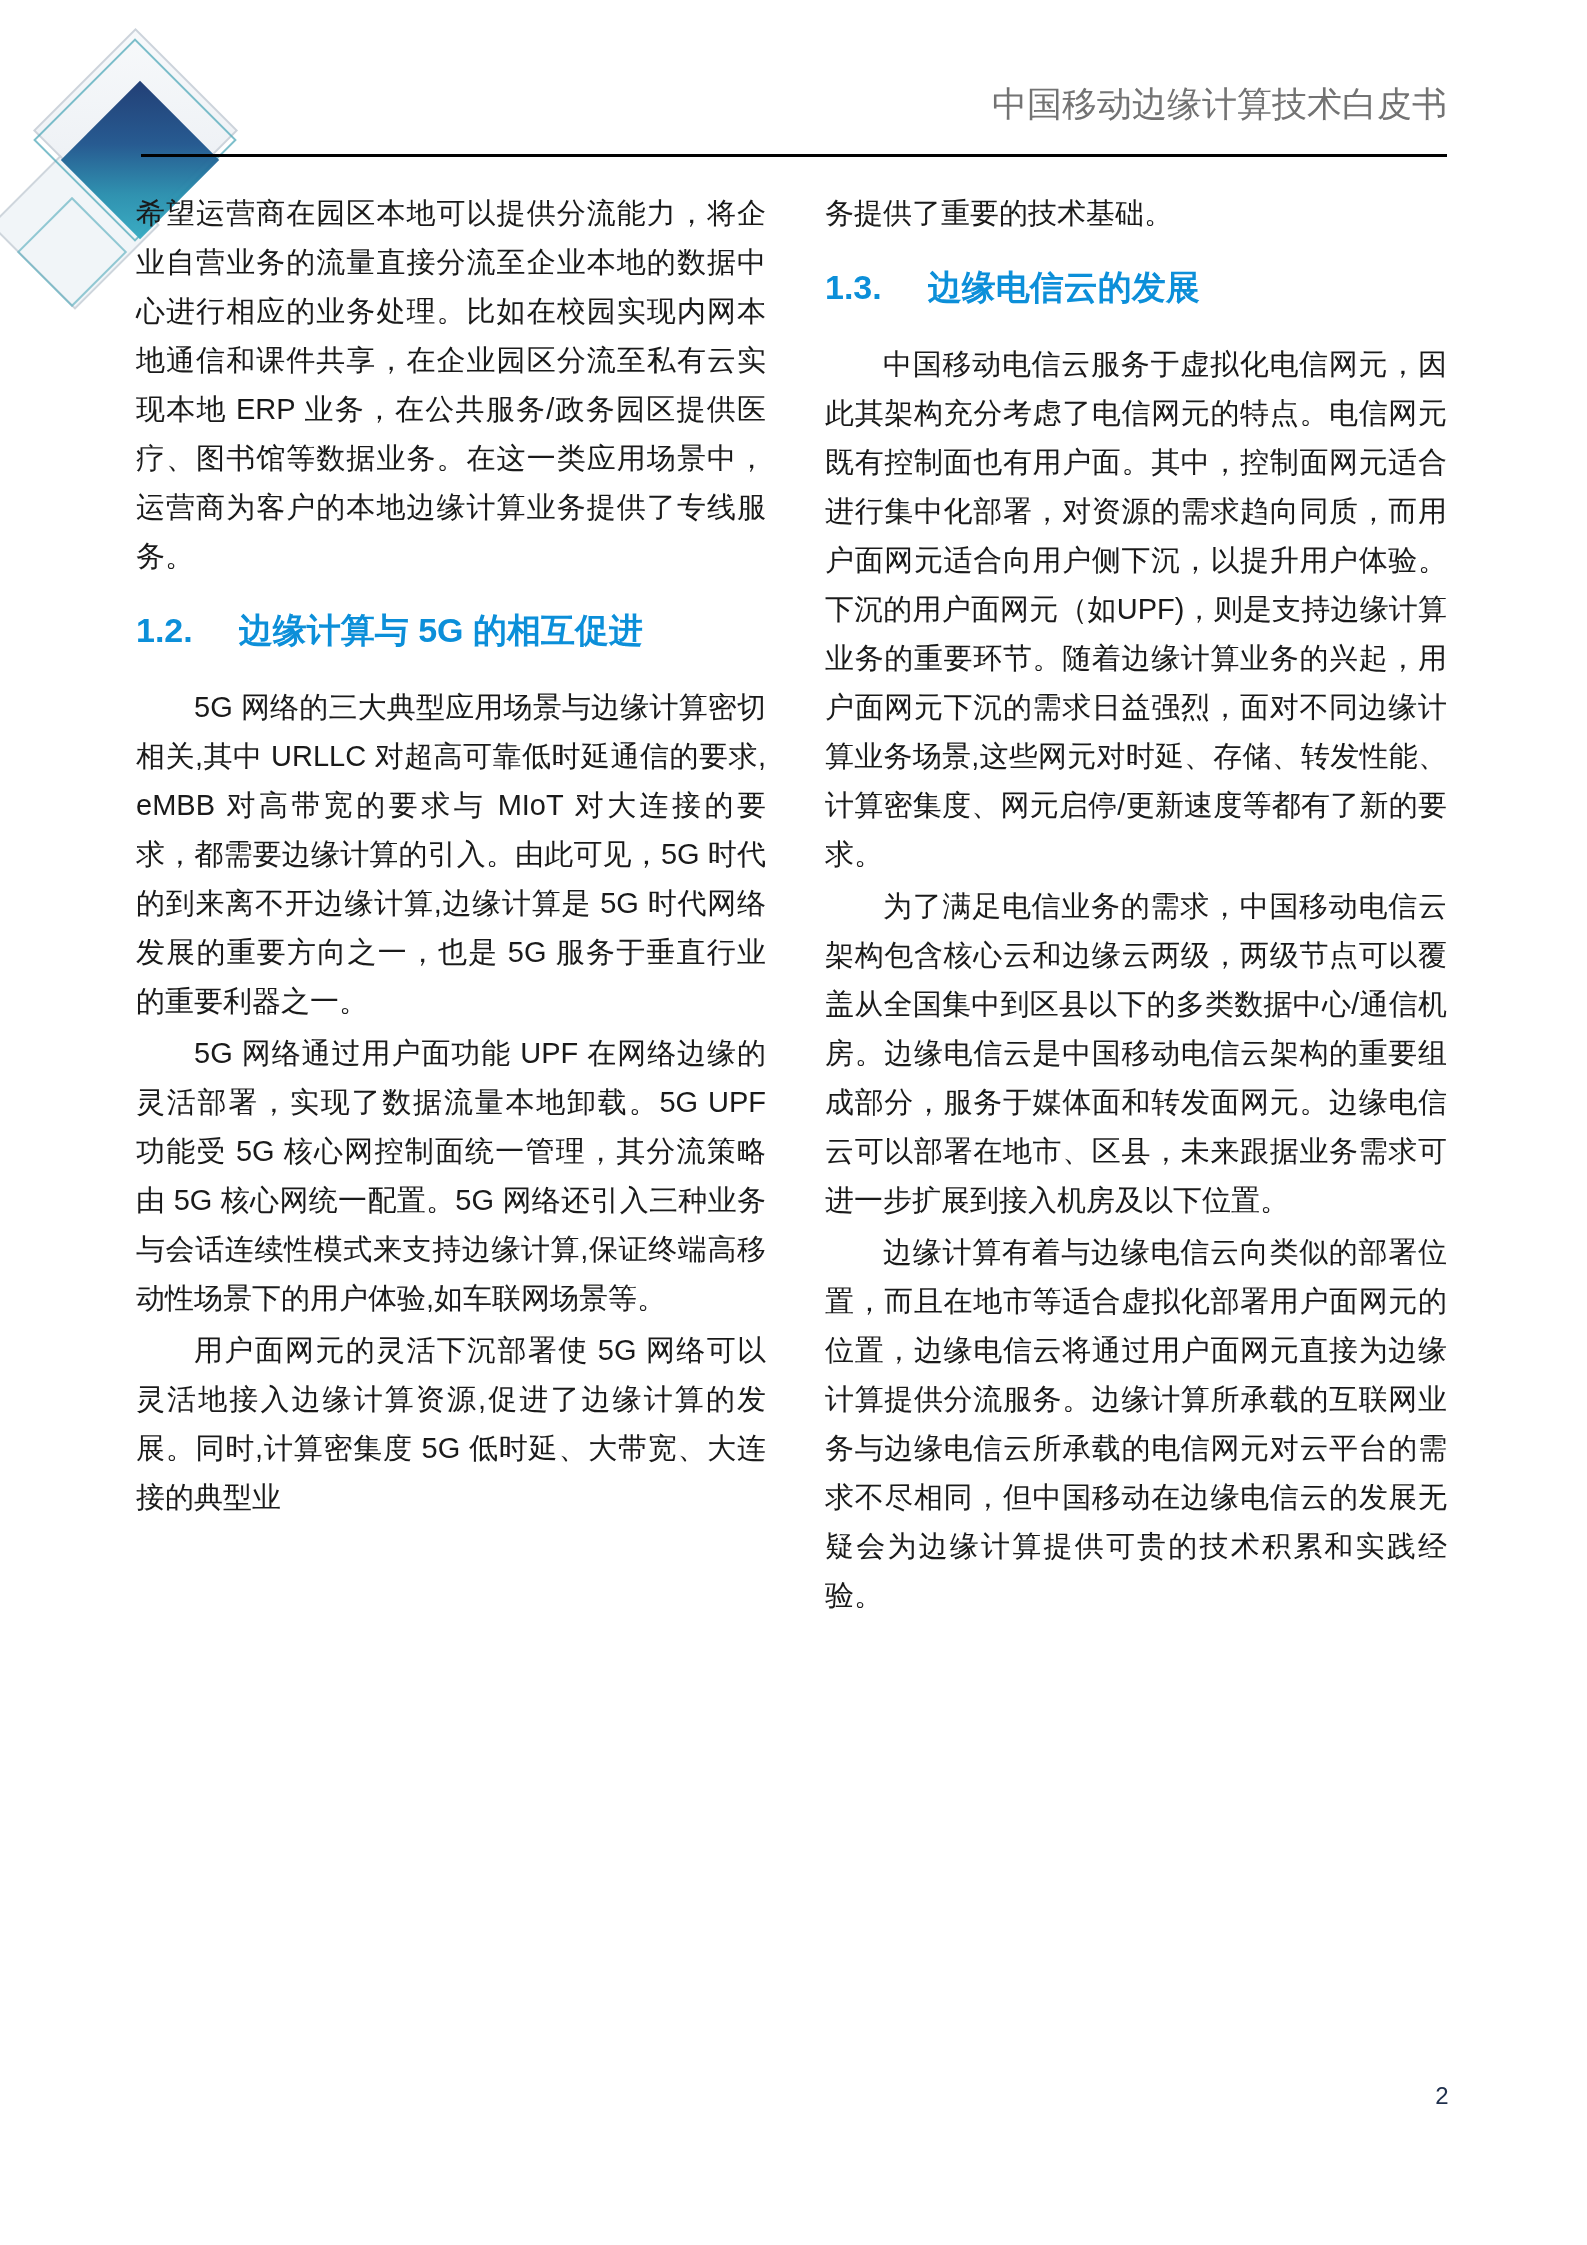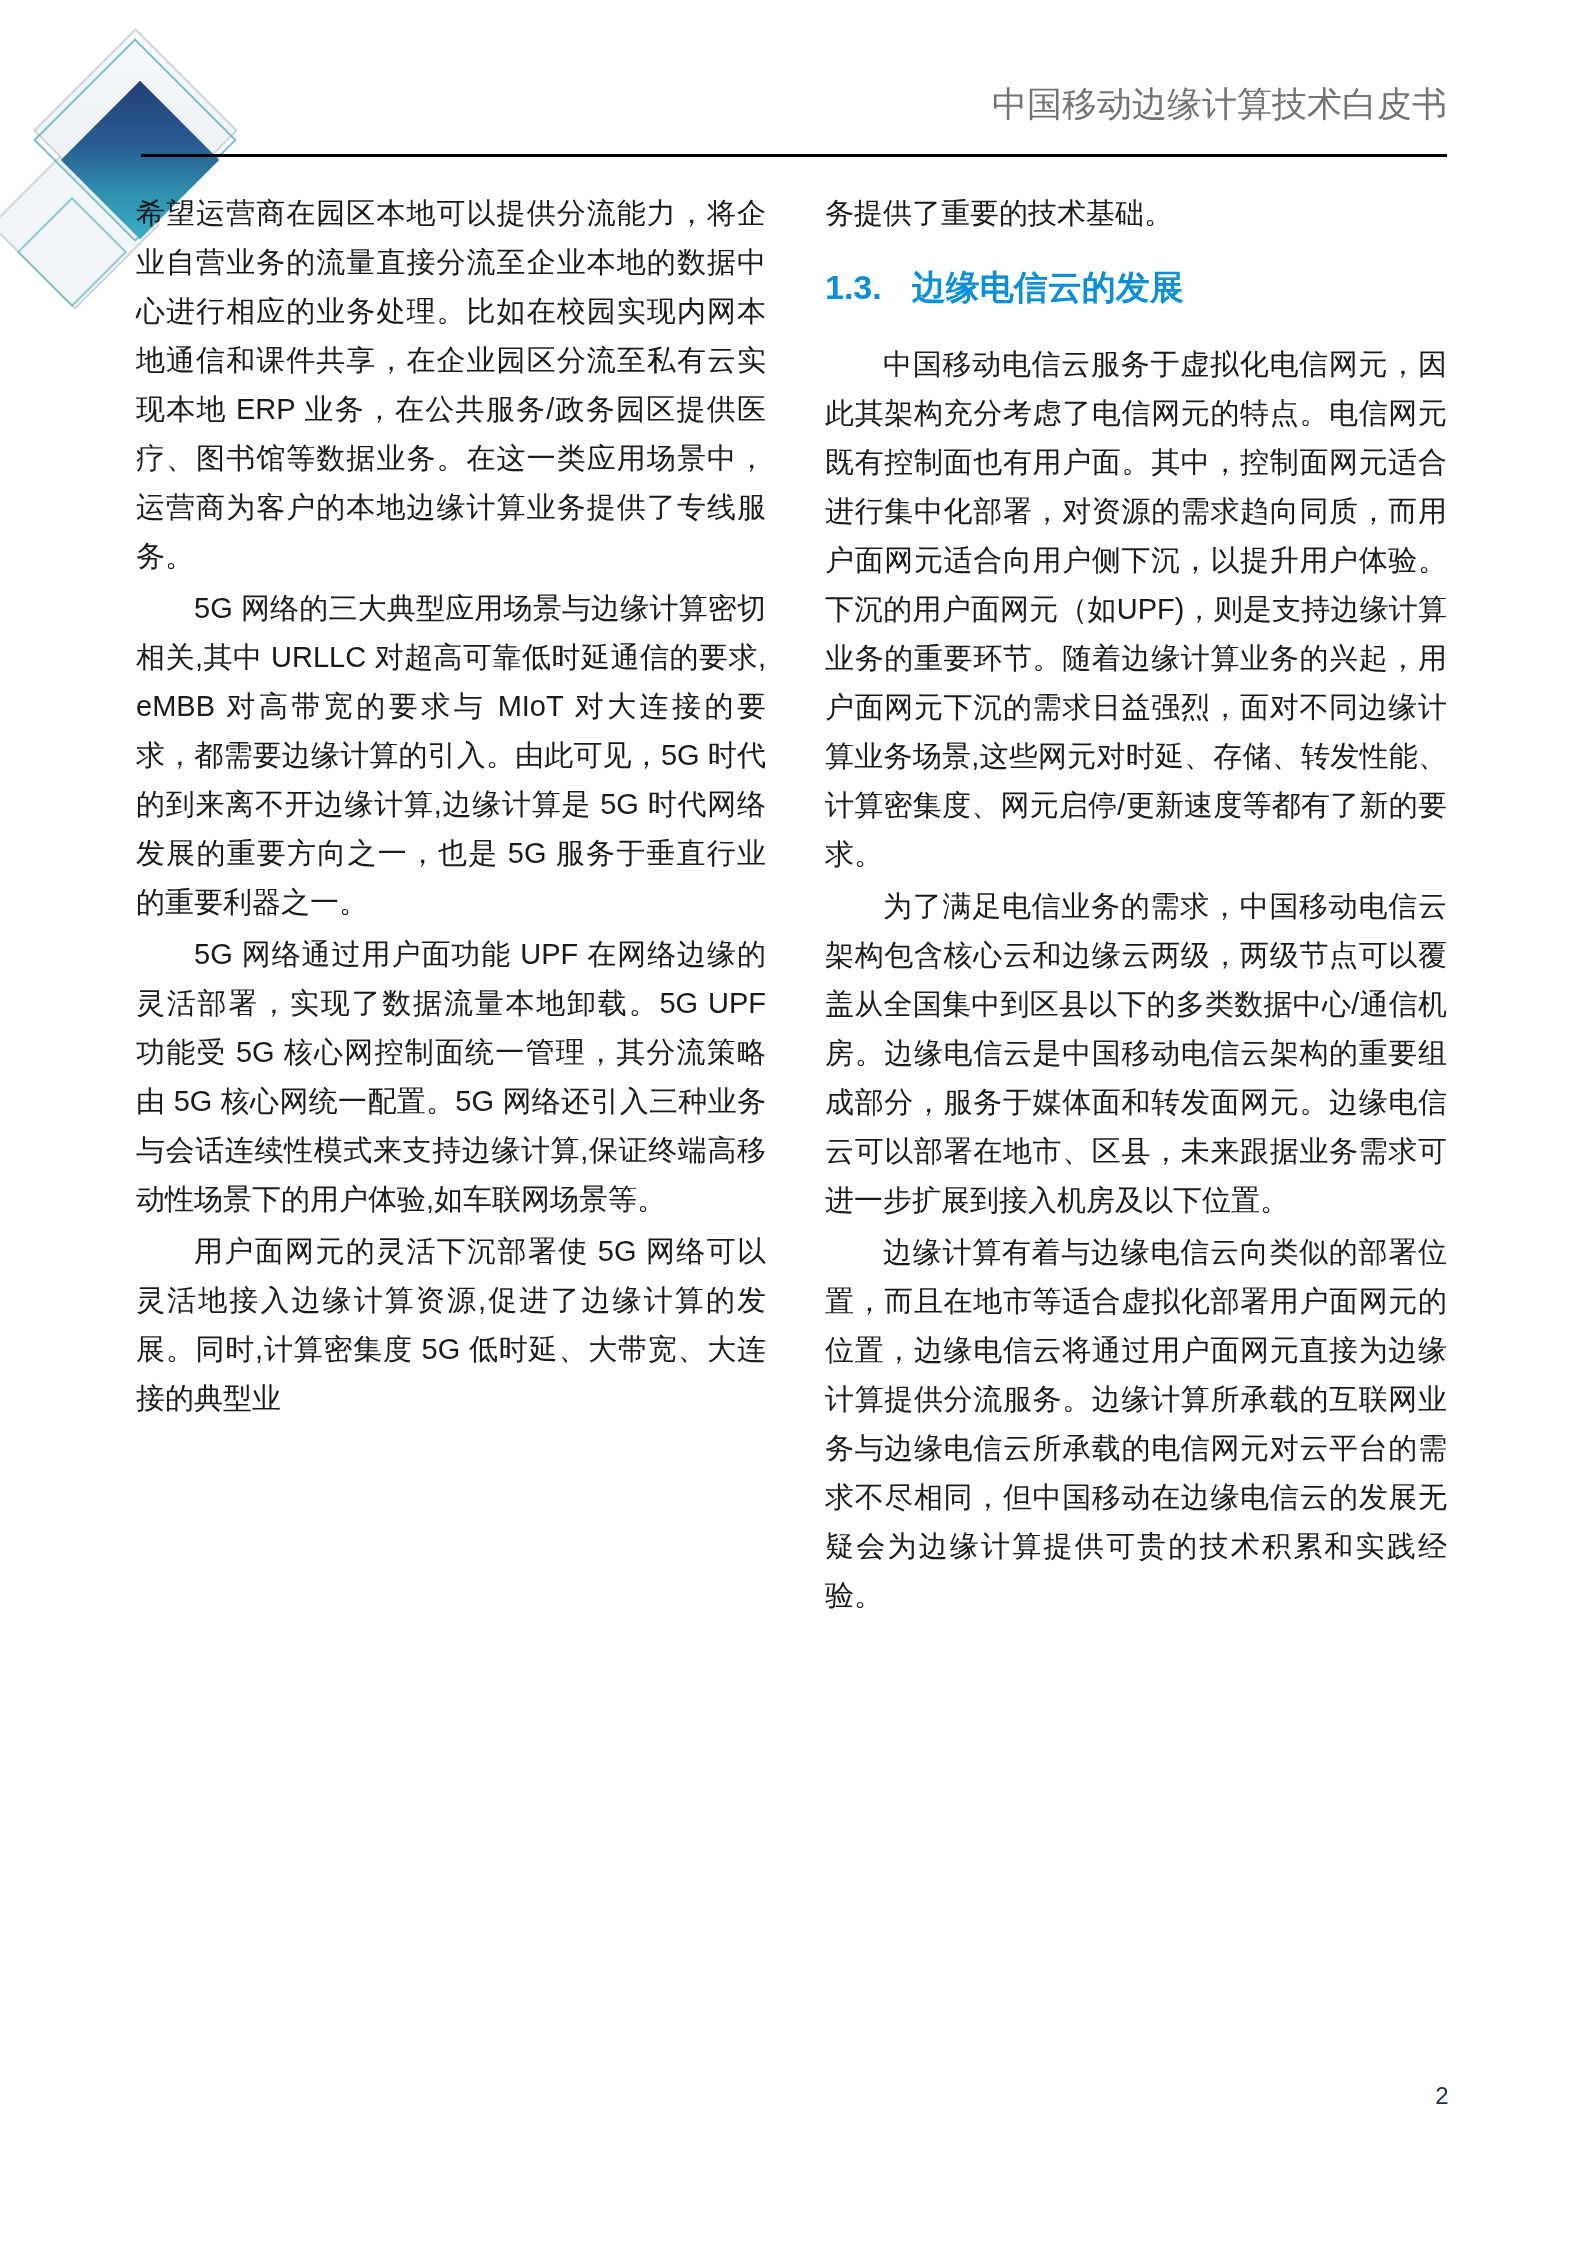--- a/index.html
+++ b/index.html
@@ -41,21 +41,21 @@
   .body{
     margin:3px 0;
     font-size:29px;line-height:49px;
     text-align:justify;text-justify:inter-ideograph;
     color:#1a1a1a;word-break:break-all;}
   .indent{text-indent:58px;}
   .heading{
     margin:26px 0 30px 0;
     font-size:34px;line-height:46px;font-weight:700;
     color:#0c8fd9;text-align:left;}
-  .h-num{margin-right:30px;}
+  .h-num{margin-right:46px;}
   
   .page-number{
     position:absolute;left:1422px;top:2082px;width:40px;
     font-size:24px;line-height:28px;color:#20304d;text-align:center;z-index:1;}
 </style>
 </head>
 <body>
 
 <div class="page">
 
@@ -65,20 +65,23 @@
     <div class="d d-teal-c"></div>
     <div class="d d-teal-d"></div>
     <div class="d d-solid"></div>
   </div>
 
   <div class="header-title">中国移动边缘计算技术白皮书</div>
   <div class="header-rule"></div>
 
   <div class="col col-left">
     <p class="body">希望运营商在园区本地可以提供分流能力，将企业自营业务的流量直接分流至企业本地的数据中心进行相应的业务处理。比如在校园实现内网本地通信和课件共享，在企业园区分流至私有云实现本地 ERP 业务，在公共服务/政务园区提供医疗、图书馆等数据业务。在这一类应用场景中，运营商为客户的本地边缘计算业务提供了专线服务。</p>
+    <h2 class="heading">
+      <span class="h-num">1.2.</span><span class="h-title">边缘计算与 5G 的相互促进</span>
+    </h2>
     <p class="body indent">5G 网络的三大典型应用场景与边缘计算密切相关,其中 URLLC 对超高可靠低时延通信的要求,eMBB 对高带宽的要求与 MIoT 对大连接的要求，都需要边缘计算的引入。由此可见，5G 时代的到来离不开边缘计算,边缘计算是 5G 时代网络发展的重要方向之一，也是 5G 服务于垂直行业的重要利器之一。</p>
     <p class="body indent">5G 网络通过用户面功能 UPF 在网络边缘的灵活部署，实现了数据流量本地卸载。5G UPF 功能受 5G 核心网控制面统一管理，其分流策略由 5G 核心网统一配置。5G 网络还引入三种业务与会话连续性模式来支持边缘计算,保证终端高移动性场景下的用户体验,如车联网场景等。</p>
     <p class="body indent">用户面网元的灵活下沉部署使 5G 网络可以灵活地接入边缘计算资源,促进了边缘计算的发展。同时,计算密集度 5G 低时延、大带宽、大连接的典型业</p>
   </div>
 
   <div class="col col-right">
     <p class="body">务提供了重要的技术基础。</p>
     <h2 class="heading">
       <span class="h-num">1.3.</span><span class="h-title">边缘电信云的发展</span>
     </h2>

